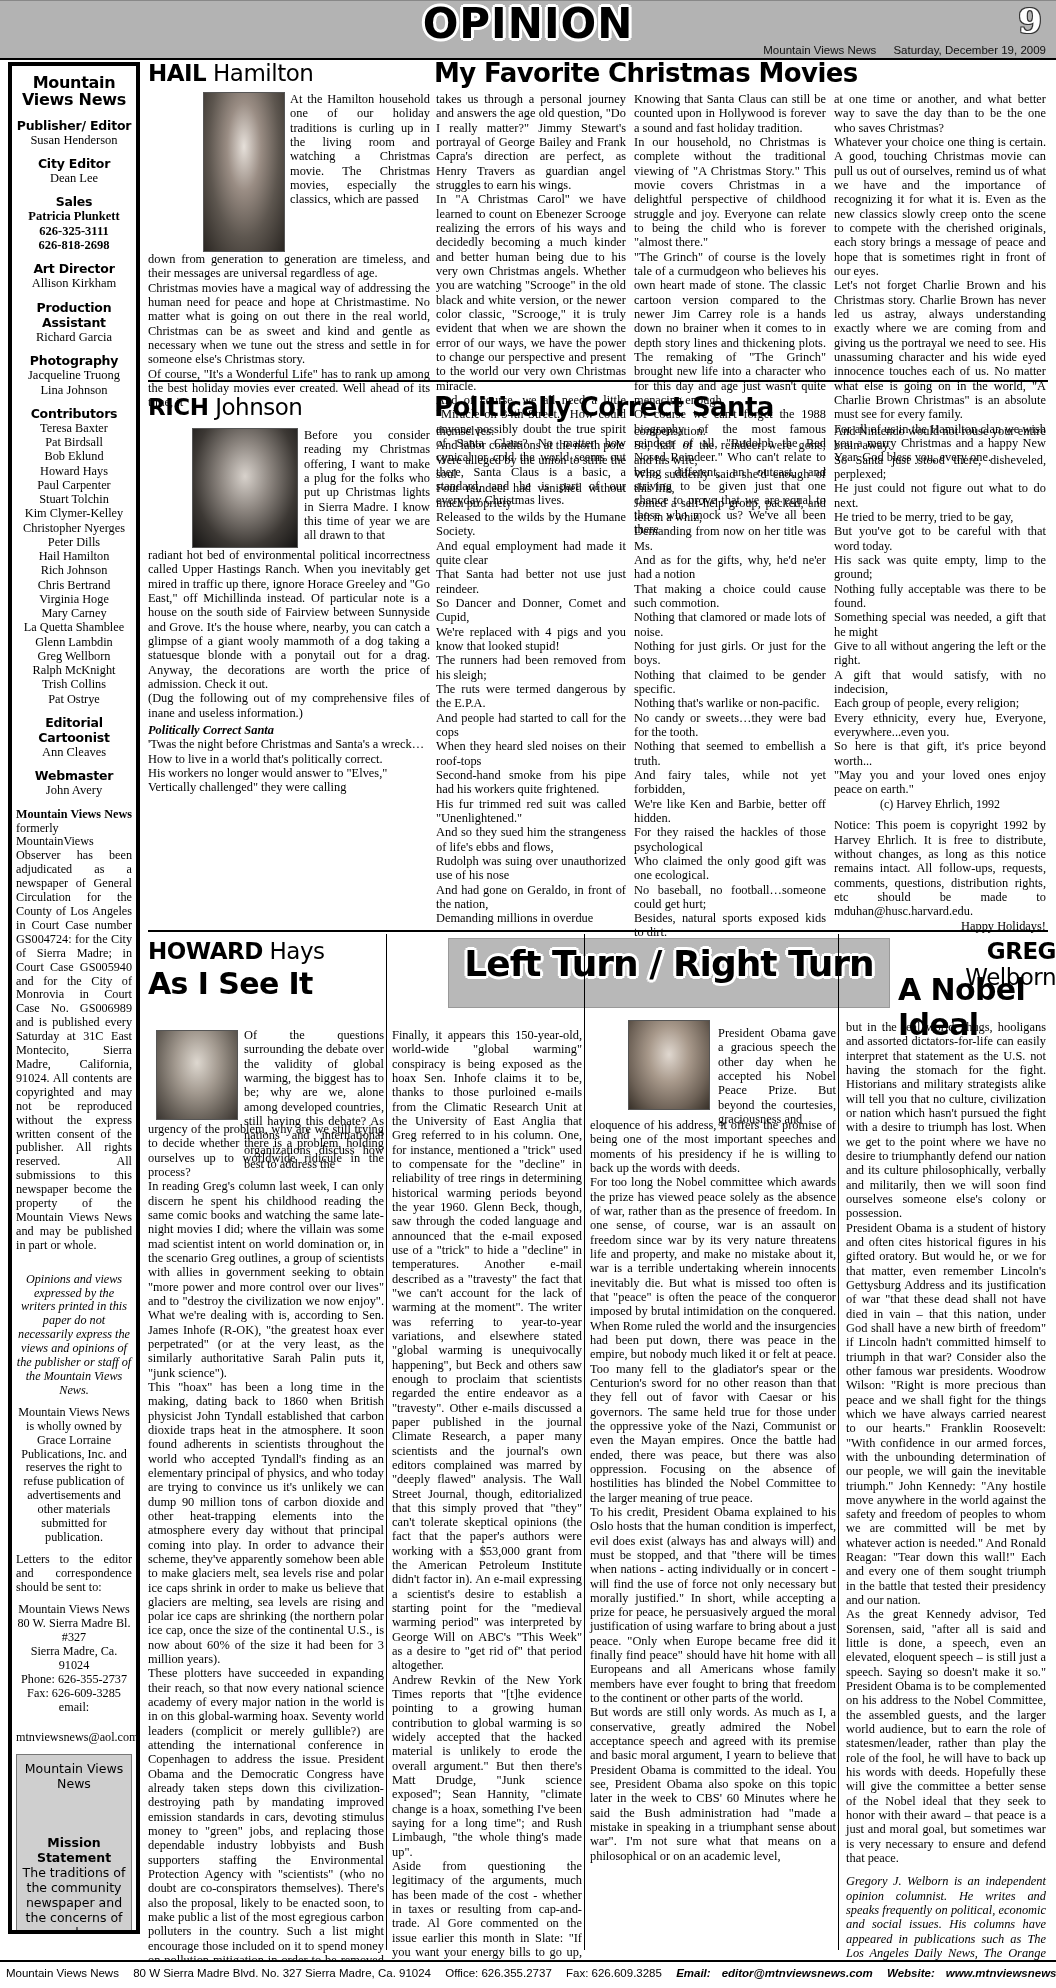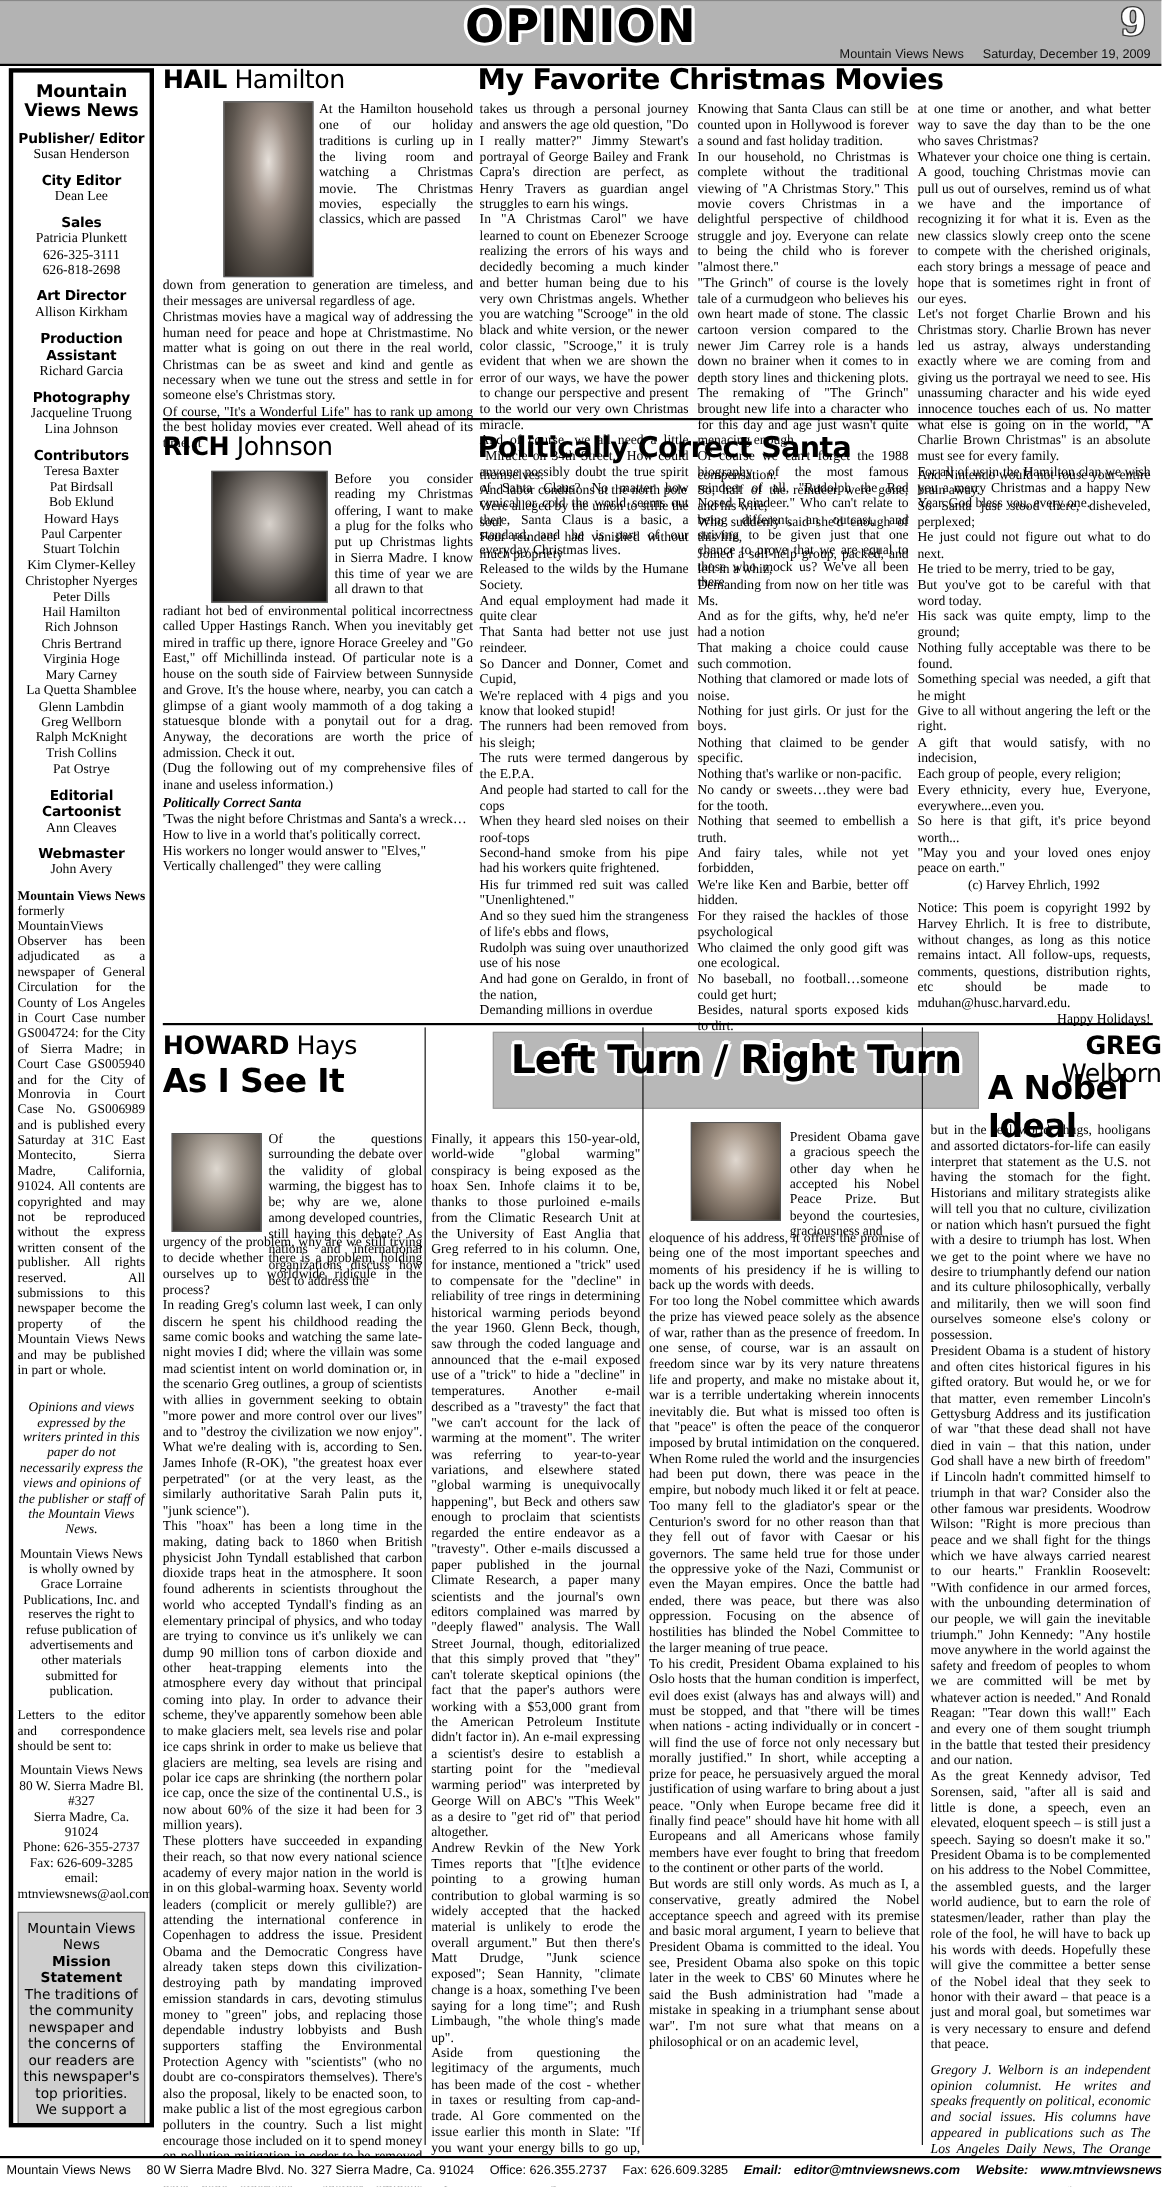--- a/index.html
+++ b/index.html
@@ -47,21 +47,21 @@
     font-family:"DejaVu Sans", sans-serif;font-weight:bold;font-size:16px;
     text-align:center;line-height:1.08;margin-top:4px;letter-spacing:-0.3px;
   }
   .sb-role{
     font-family:"DejaVu Sans", sans-serif;font-weight:bold;font-size:12.5px;
     text-align:center;margin-top:9px;letter-spacing:-0.2px;
   }
   .sb-name{
     font-family:"Liberation Serif", serif;font-size:12.5px;text-align:center;line-height:1.15;
   }
-  .sb-name.bold{font-weight:normal;}
+  .sb-name.bold{font-weight:bold;}
   .sb-list{text-align:center;font-family:"Liberation Serif", serif;font-size:12.3px;line-height:1.16;}
   .sb-legal{
     font-family:"Liberation Serif", serif;font-size:12.2px;
     text-align:justify;line-height:1.14;margin-top:10px;
   }
   .sb-legal b{font-weight:bold;}
   .sb-italic{
     font-family:"Liberation Serif", serif;font-style:italic;font-size:12.2px;
     text-align:center;line-height:1.14;margin-top:20px;
   }
@@ -76,21 +76,21 @@
   .sb-addr{
     font-family:"Liberation Serif", serif;font-size:12.2px;
     text-align:center;line-height:1.15;margin-top:7px;
   }
   .mission{
     margin-top:10px;background:#cfcfcf;border:1px solid #777;
     padding:6px 4px 8px 4px;
     font-family:"DejaVu Sans", sans-serif;font-size:12.5px;
     text-align:center;line-height:1.2;
   }
-  .mission .mh{font-weight:bold;}
+  .mission .mh{font-weight:bold;margin-top:44px;}
 
   
   .byline{
     font-family:"DejaVu Sans", sans-serif;font-size:23px;letter-spacing:-0.5px;
   }
   .byline b{font-weight:bold;}
   .headline{
     font-family:"DejaVu Sans", sans-serif;font-weight:bold;font-size:26px;
     letter-spacing:-0.6px;
   }
@@ -254,21 +254,21 @@
     <div class="sb-owned">Mountain Views News is wholly owned by Grace Lorraine Publications, Inc. and reserves the right to refuse publication of advertisements and other materials submitted for publication.</div>
     <div class="sb-letters">Letters to the editor and correspondence should be sent to:</div>
     <div class="sb-addr" id="addr-slot">
         <div>Mountain Views News</div>
         <div>80 W. Sierra Madre Bl.  #327</div>
         <div>Sierra Madre, Ca.  91024</div>
         <div>Phone: 626-355-2737</div>
         <div>Fax: 626-609-3285</div>
       </div>
     <div class="sb-addr em" style="margin-top:0">email:</div>
-    <div class="sb-addr em" style="margin-top:0">mtnviewsnews@aol.com</div>
+    <div class="sb-addr em" style="margin-top:16px">mtnviewsnews@aol.com</div>
 
     <div class="mission">
       <div>Mountain Views</div>
       <div>News</div>
       <div class="mh">Mission Statement</div>
       <div>The traditions of the community newspaper  and the concerns of our readers are this newspaper's top priorities.  We support a prosperous community of well-informed citizens.  We hold in high regard the values of the exceptional quality of life in our community, including the magnificence of our natural resources.  Integrity will be our guide.</div>
     </div>
   </div>
 
   <div class="art1">

